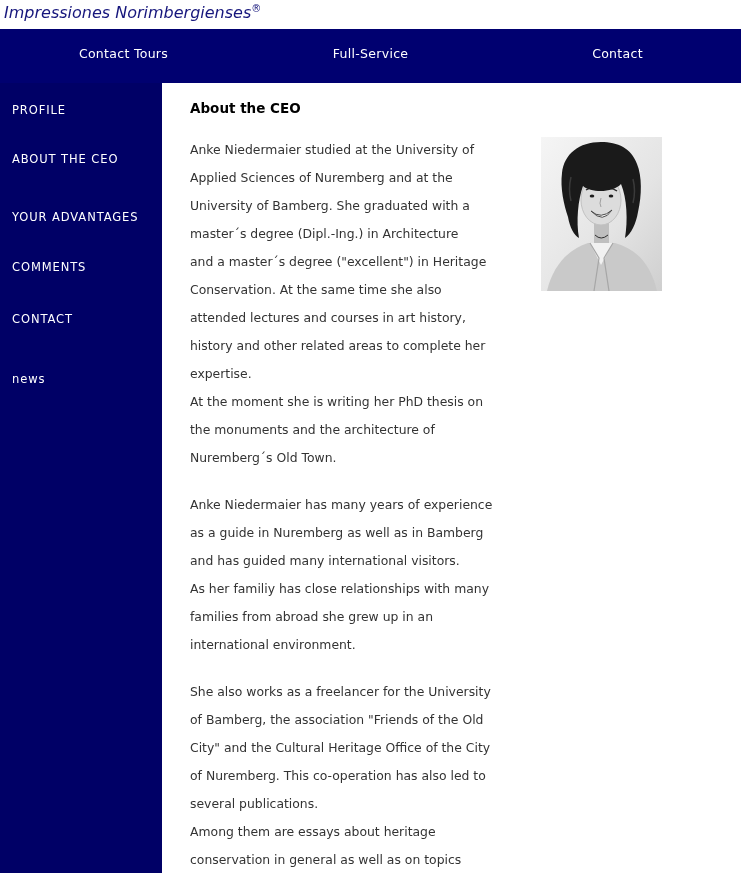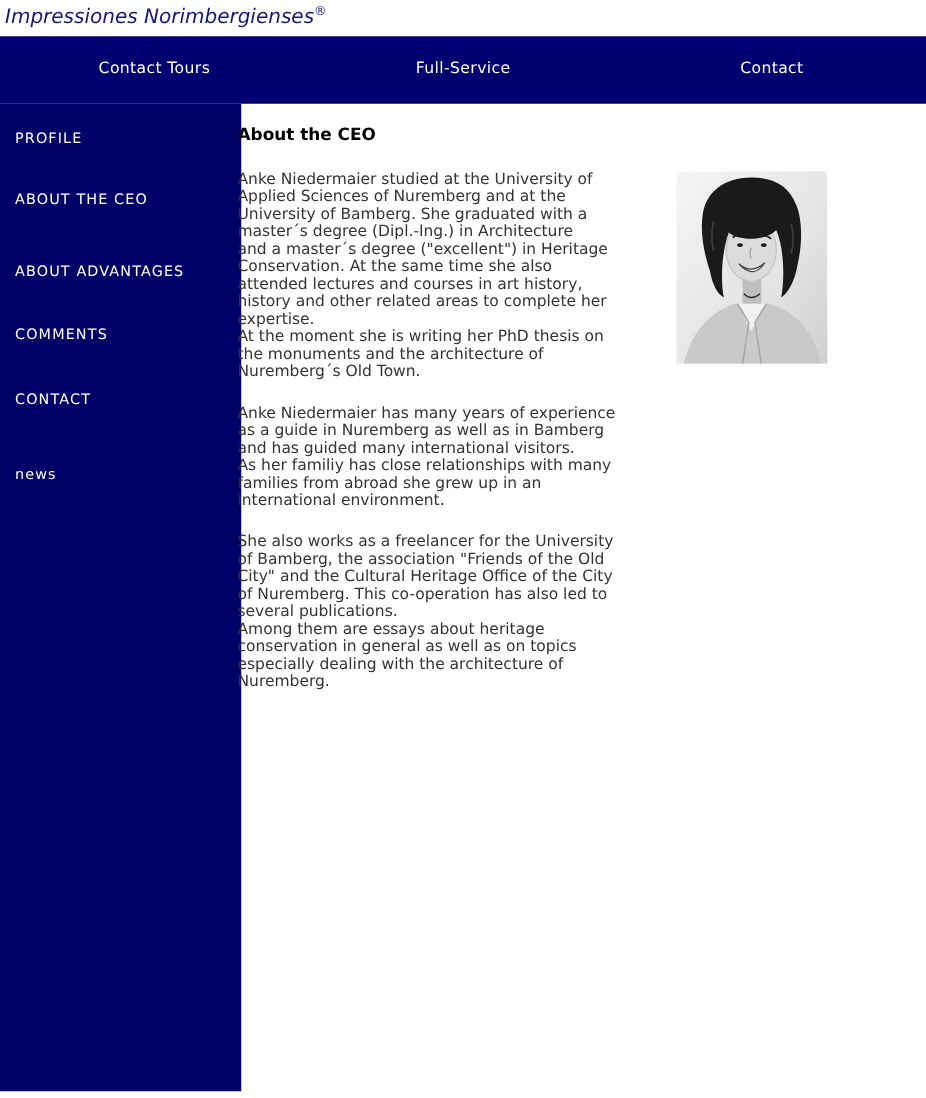--- a/index.html
+++ b/index.html
@@ -9,34 +9,34 @@
   
   .site-title{position:absolute;left:4px;top:3px;font-size:16px;color:#16167c;font-style:italic;}
   .site-title sup{font-size:10px;}
 
   
   .topnav{position:absolute;left:0;top:29px;width:741px;height:54px;background:#000070;display:flex;}
   .nav-item{flex:1;text-align:center;padding-top:17px;color:#ffffff;font-size:12.5px;
             text-decoration:none;cursor:pointer;letter-spacing:0.3px;}
 
   
-  .sidebar{position:absolute;left:0;top:83px;width:193px;height:790px;background:#000066;}
+  .sidebar{position:absolute;left:0;top:83px;width:162px;height:790px;background:#000066;}
   .side-item{position:absolute;left:12px;color:#ffffff;font-size:11.5px;letter-spacing:0.9px;
              text-decoration:none;cursor:pointer;white-space:nowrap;}
   .side-item.s0{top:20px}
   .side-item.s1{top:69px}
   .side-item.s2{top:127px}
   .side-item.s3{top:177px}
   .side-item.s4{top:229px}
   .side-item.s5{top:289px}
 
   
   .heading{position:absolute;left:190px;top:100px;margin:0;font-size:13.5px;font-weight:bold;color:#000000;}
   .bio{position:absolute;left:190px;top:136px;width:350px;}
-  .para{white-space:pre;font-size:12.4px;line-height:14px;color:#333333;margin:0 0 19px 0;}
+  .para{white-space:pre;font-size:12.4px;line-height:28px;color:#333333;margin:0 0 19px 0;}
 
   
   .photo{position:absolute;left:541px;top:137px;width:121px;height:154px;}
 </style>
 </head>
 <body>
 
 <div class="page">
 
   <div class="site-title">
@@ -45,21 +45,21 @@
 
   <nav class="topnav">
     <a class="nav-item">Contact Tours</a>
     <a class="nav-item">Full-Service</a>
     <a class="nav-item">Contact</a>
   </nav>
 
   <aside class="sidebar">
     <a class="side-item s0">PROFILE</a>
     <a class="side-item s1">ABOUT THE CEO</a>
-    <a class="side-item s2">ABOUT ADVANTAGES</a>
+    <a class="side-item s2">YOUR ADVANTAGES</a>
     <a class="side-item s3">COMMENTS</a>
     <a class="side-item s4">CONTACT</a>
     <a class="side-item s5">news</a>
   </aside>
 
   <main>
     <h1 class="heading">About the CEO</h1>
 
     <div class="bio">
       <div class="para">Anke Niedermaier studied at the University of

